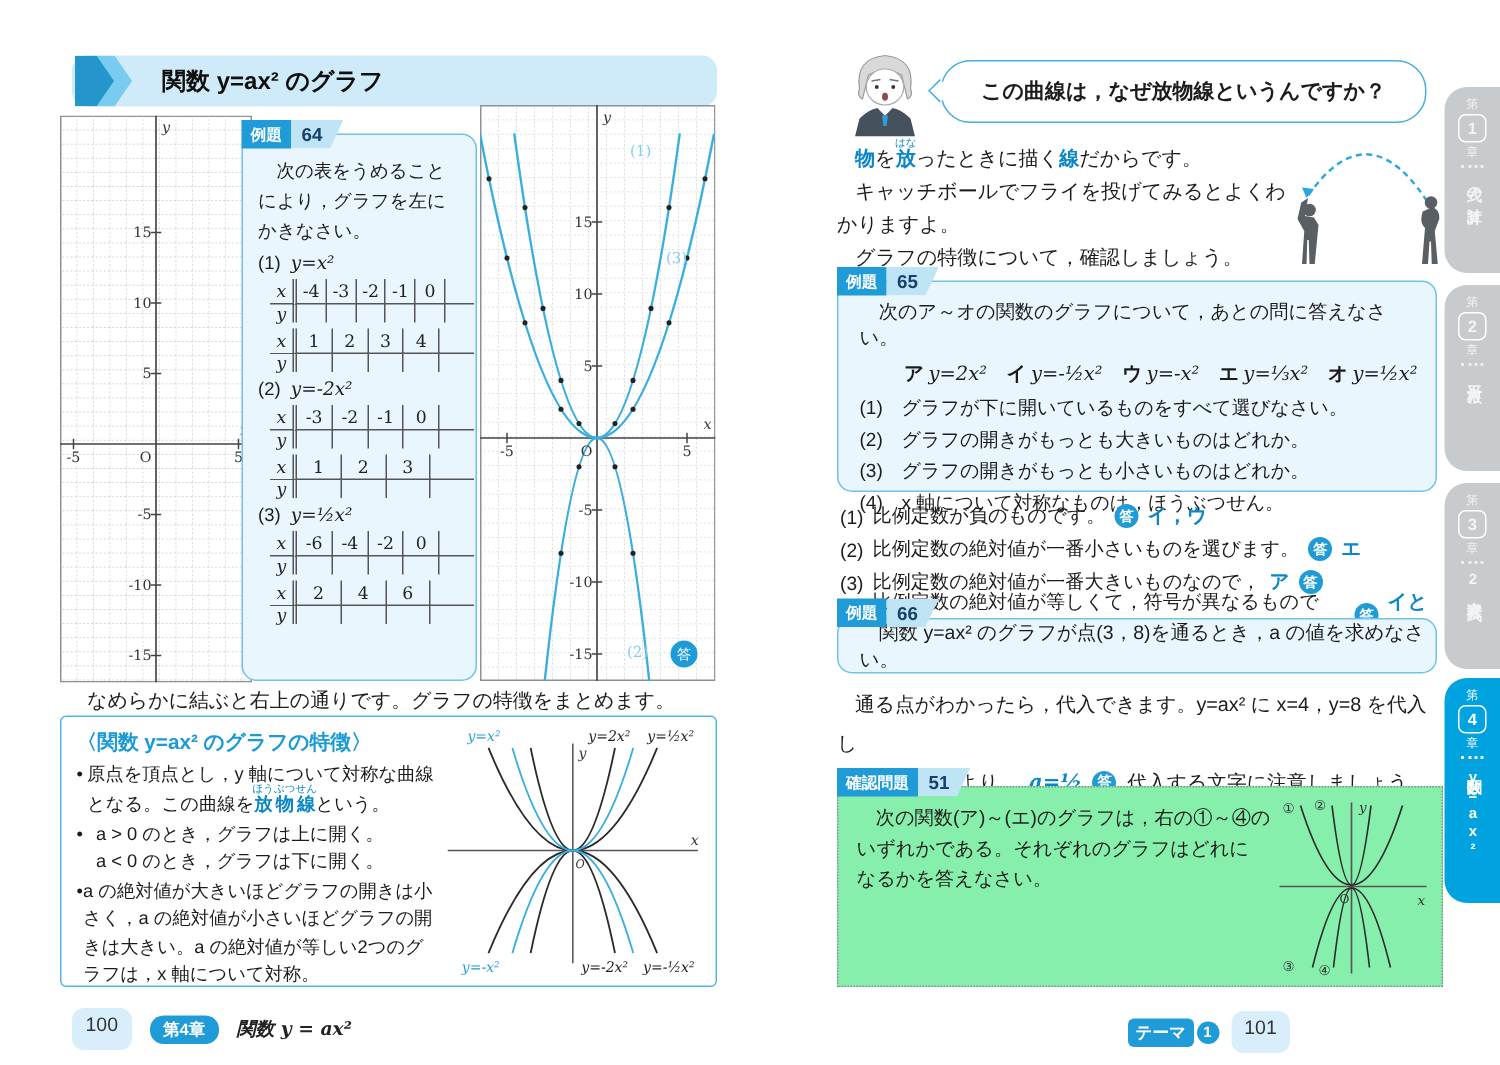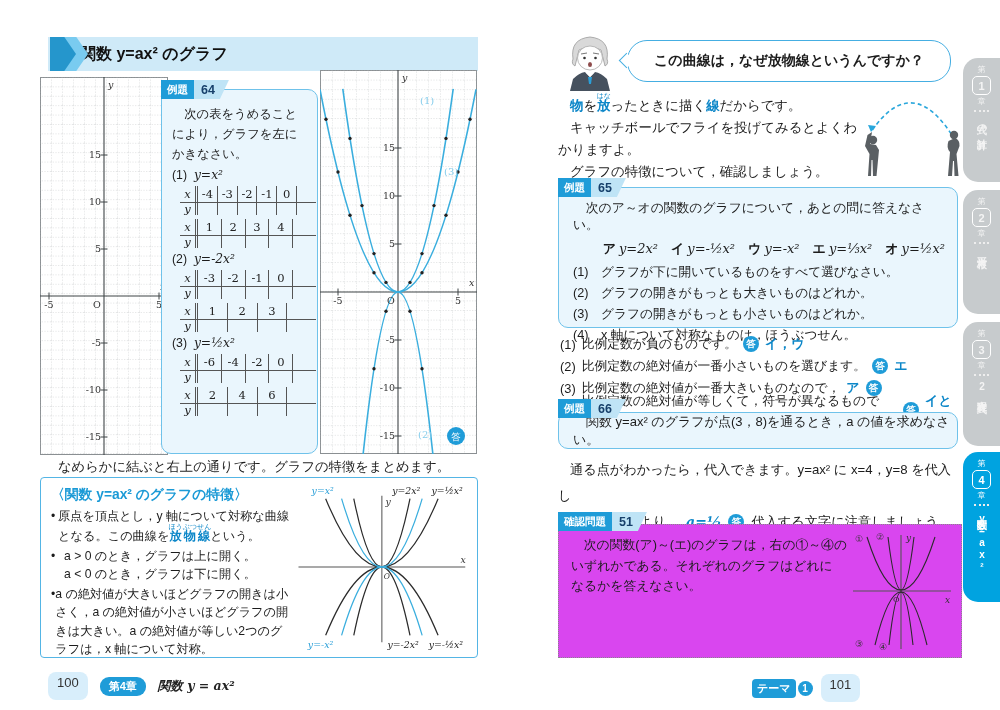--- a/index.html
+++ b/index.html
@@ -1,32 +1,32 @@
 <!DOCTYPE html>
 <html><head>
 <meta charset="utf-8">
 <style>
   html,body{margin:0;padding:0;}
   body{font-family:"Liberation Sans",sans-serif;background:#f2f2f2;}
   #page{position:relative;width:1000px;height:710px;background:#fff;overflow:hidden;color:#1c1c1c;}
   .abs{position:absolute;}
   .math{font-family:"DejaVu Serif",serif;font-style:italic;}
   
-  .title-bar{left:48px;top:37px;width:430px;height:34px;background:#cfeaf8;display:flex;align-items:center;padding-left:32px;box-sizing:border-box;border-radius:0;}
+  .title-bar{left:48px;top:37px;width:430px;height:34px;background:#cfeaf8;display:flex;align-items:center;padding-left:60px;box-sizing:border-box;border-radius:10px;}
   .chev{position:absolute;top:0;height:34px;width:26px;clip-path:polygon(0 0,55% 0,100% 50%,55% 100%,0 100%);}
   .chev.c1{left:2px;background:#2596cc;z-index:2;}
   .chev.c2{left:14px;background:#79cbf0;z-index:1;}
   .title-text{font-size:16px;font-weight:bold;color:#101010;}
   
   .ex-tab{position:absolute;height:19px;display:flex;z-index:5;}
   .ex-tab .t1{background:#1f9cd8;color:#fff;font-size:10.5px;font-weight:bold;padding:0 6px;display:flex;align-items:center;}
   .ex-tab .t2{background:#bfe4f6;color:#17406b;font-weight:bold;font-size:12.5px;padding:0 14px 0 7px;display:flex;align-items:center;clip-path:polygon(0 0,100% 0,calc(100% - 9px) 100%,0 100%);}
   
   .ex-box{background:#eaf6fd;border:1.5px solid #6fc2ea;border-radius:10px;box-sizing:border-box;}
-  .dot-box{background:#d946ef;border:1.6px dotted #8a8a8a;box-sizing:border-box;}
+  .dot-box{background:#86efac;border:1.6px dotted #8a8a8a;box-sizing:border-box;}
   .feature-box{background:#fff;border:1.5px solid #54b5e5;border-radius:4px;box-sizing:border-box;}
   
   .ex64-line{font-size:12.3px;line-height:20px;}
   .item-line{font-size:12.3px;margin-top:4px;}
   .mtable{display:flex;flex-direction:column;width:136px;margin:4px 0 2px 8px;font-family:"DejaVu Serif",serif;font-size:11.5px;color:#222;}
   .mrow{display:flex;height:16px;align-items:center;}
   .mrow.y{height:13px;}
   .mh{width:15px;font-style:italic;text-align:center;border-right:3px double #555;height:100%;display:flex;align-items:center;justify-content:center;}
   .mc{flex:1;text-align:center;height:100%;display:flex;align-items:center;justify-content:center;}
   .mc + .mc{border-left:1px solid #555;}

